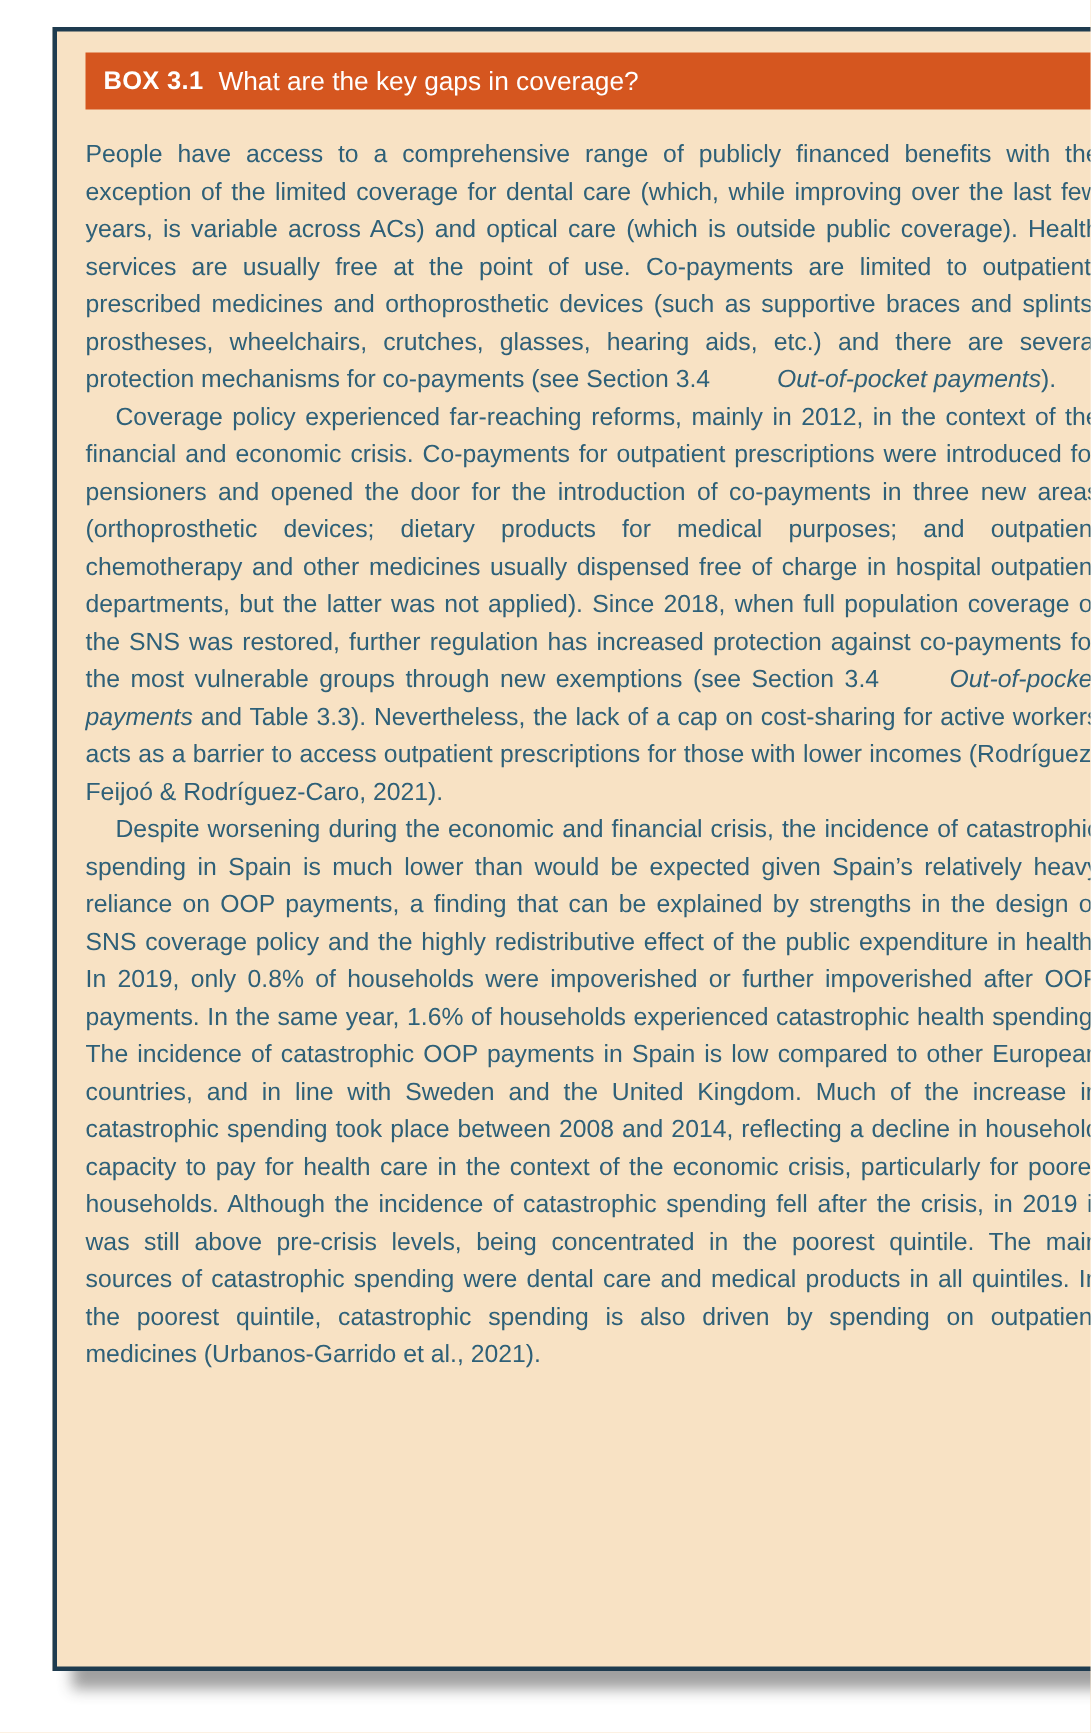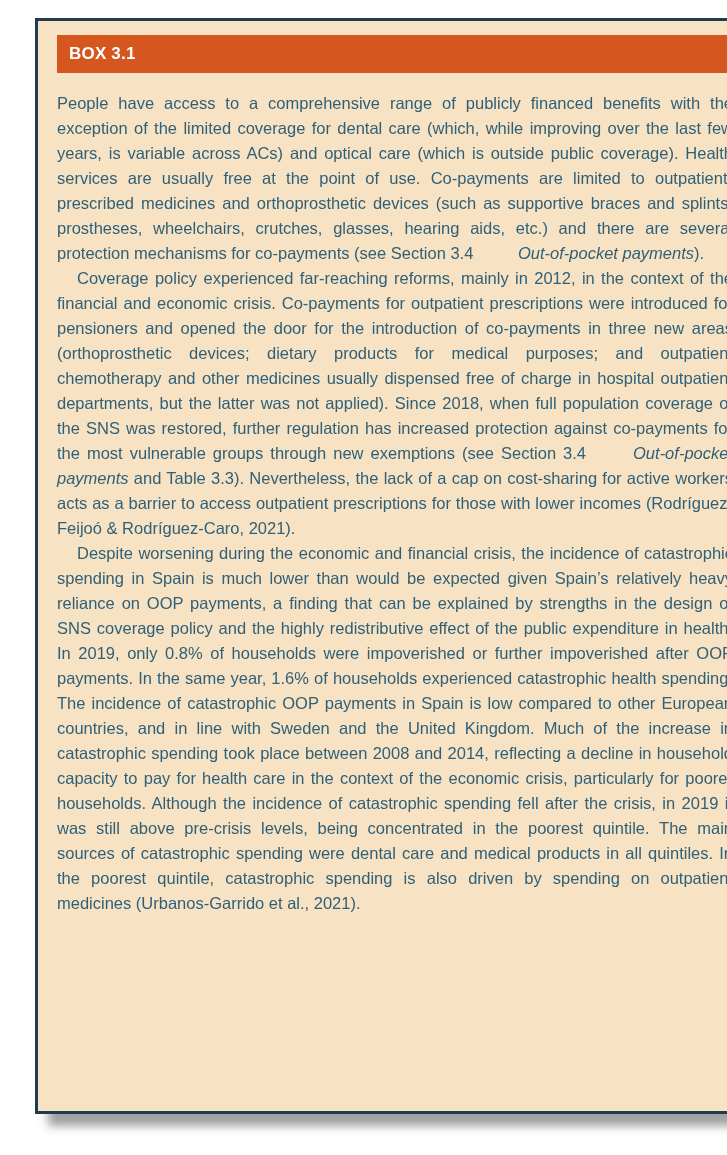--- a/index.html
+++ b/index.html
@@ -53,19 +53,20 @@
   .box-body p { margin: 0; }
   .box-body p.indent { text-indent: 20px; }
   .box-body i { font-style: italic; margin-left: 40px; }
 </style>
 </head>
 <body>
 
 <div class="box">
   <div class="box-header">
     <span class="box-label">BOX 3.1</span>
+    <span class="box-title">What are the key gaps in coverage?</span>
   </div>
   <div class="box-body">
       <p><span>People have access to a comprehensive range of publicly financed benefits with the exception of the limited coverage for dental care (which, while improving over the last few years, is variable across ACs) and optical care (which is outside public coverage). Health services are usually free at the point of use. Co-payments are limited to outpatient-prescribed medicines and orthoprosthetic devices (such as supportive braces and splints, prostheses, wheelchairs, crutches, glasses, hearing aids, etc.) and there are several protection mechanisms for co-payments (see Section 3.4 </span><i>Out-of-pocket payments</i><span>).</span></p>
       <p class="indent"><span>Coverage policy experienced far-reaching reforms, mainly in 2012, in the context of the financial and economic crisis. Co-payments for outpatient prescriptions were introduced for pensioners and opened the door for the introduction of co-payments in three new areas (orthoprosthetic devices; dietary products for medical purposes; and outpatient chemotherapy and other medicines usually dispensed free of charge in hospital outpatient departments, but the latter was not applied). Since 2018, when full population coverage of the SNS was restored, further regulation has increased protection against co-payments for the most vulnerable groups through new exemptions (see Section 3.4 </span><i>Out-of-pocket payments</i><span> and Table 3.3). Nevertheless, the lack of a cap on cost-sharing for active workers acts as a barrier to access outpatient prescriptions for those with lower incomes (Rodríguez-Feijoó &amp; Rodríguez-Caro, 2021).</span></p>
       <p class="indent"><span>Despite worsening during the economic and financial crisis, the incidence of catastrophic spending in Spain is much lower than would be expected given Spain’s relatively heavy reliance on OOP payments, a finding that can be explained by strengths in the design of SNS coverage policy and the highly redistributive effect of the public expenditure in health. In 2019, only 0.8% of households were impoverished or further impoverished after OOP payments. In the same year, 1.6% of households experienced catastrophic health spending. The incidence of catastrophic OOP payments in Spain is low compared to other European countries, and in line with Sweden and the United Kingdom. Much of the increase in catastrophic spending took place between 2008 and 2014, reflecting a decline in household capacity to pay for health care in the context of the economic crisis, particularly for poorer households. Although the incidence of catastrophic spending fell after the crisis, in 2019 it was still above pre-crisis levels, being concentrated in the poorest quintile. The main sources of catastrophic spending were dental care and medical products in all quintiles. In the poorest quintile, catastrophic spending is also driven by spending on outpatient medicines (Urbanos-Garrido et al., 2021).</span></p>
     </div>
 </div>
 
 </body></html>

